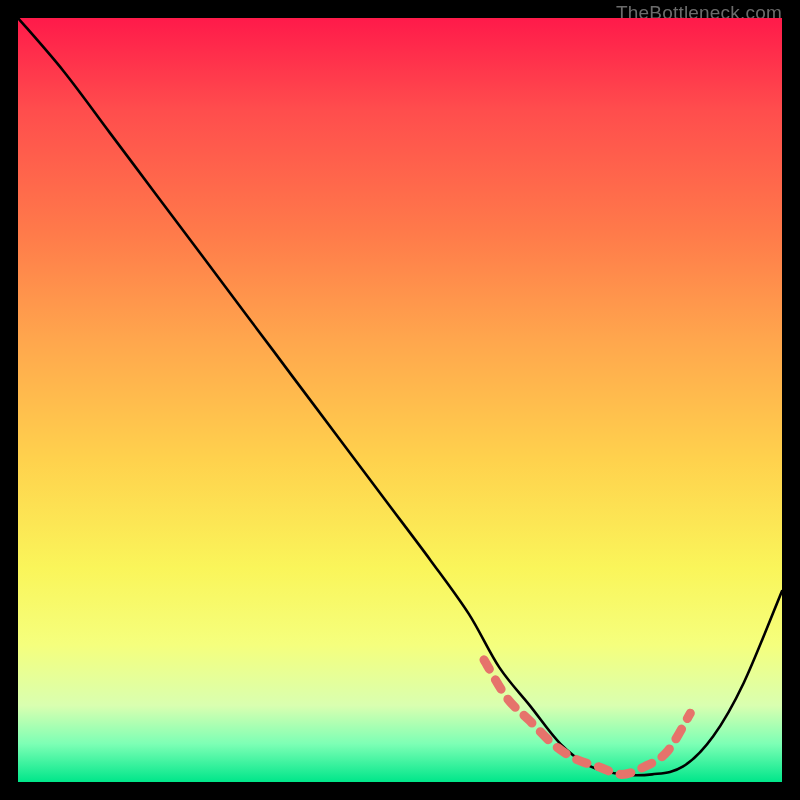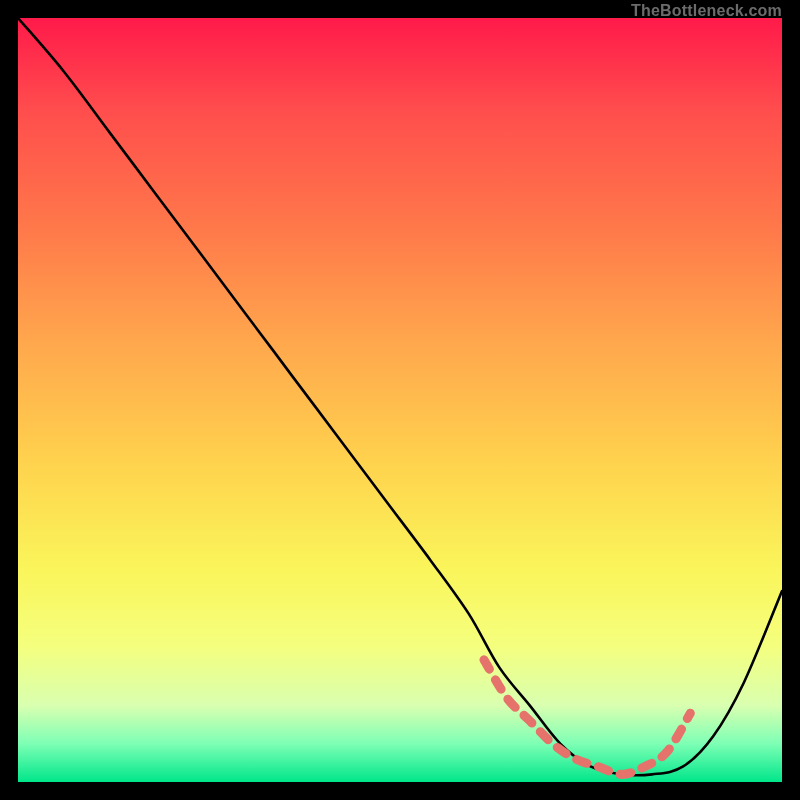--- a/index.html
+++ b/index.html
@@ -42,22 +42,22 @@
     left: 0;
     top: 0;
     width: 764px;
     height: 764px;
   }
   .watermark {
     position: absolute;
     top: 2px;
     right: 18px;
     color: #6b6b6b;
-    font-size: 16px;
-    font-weight: 700;
+    font-size: 19px;
+    font-weight: 400;
     letter-spacing: 0.2px;
     user-select: none;
   }
 </style>
 </head>
 <body>
 
 <div class="frame">
 
   <div class="watermark">TheBottleneck.com</div>

